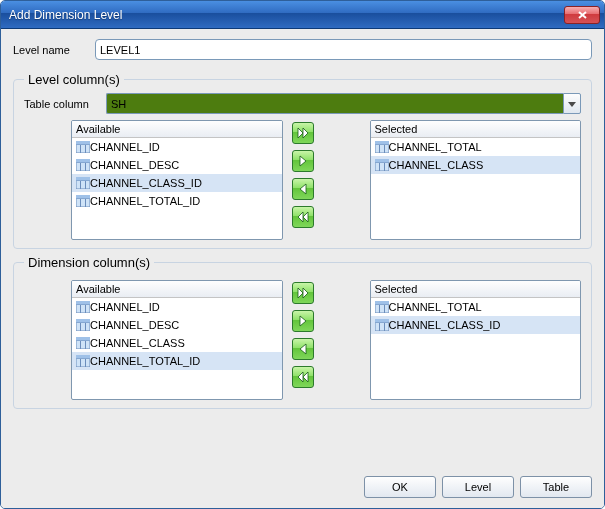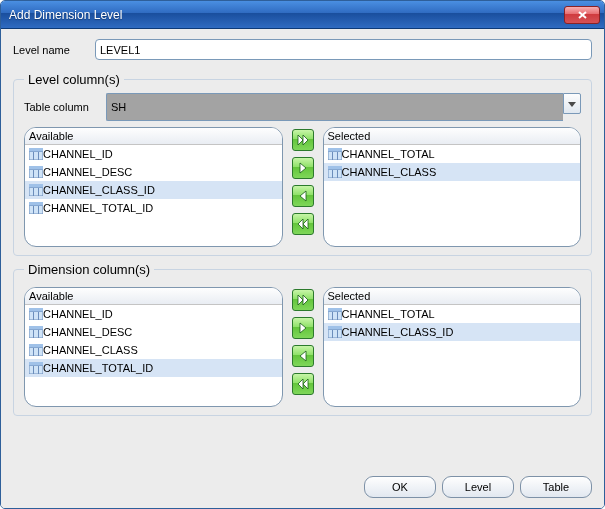--- a/index.html
+++ b/index.html
@@ -79,23 +79,23 @@
     font-family: inherit;
     font-size: 11px;
     border-radius: 4px;
   }
   .combo-wrap {
     flex: 1;
     display: flex;
   }
   .combo {
     flex: 1;
-    height: 28px;
+    height: 21px;
     border: 1px solid #7a99b8;
-    background: #a3a3a3;
+    background: #4d7c0f;
     padding: 6px 4px;
     font-family: inherit;
     font-size: 11px;
     border-radius: 2px 0 0 2px;
     border-right: 0;
   }
   .combo-btn {
     width: 18px;
     height: 21px;
     border: 1px solid #7a99b8;
@@ -125,21 +125,22 @@
     display: flex;
     gap: 8px;
     margin-top: 4px;
   }
   .listpane {
     flex: 1;
     border: 1px solid #7f97af;
     background: #fff;
     height: 120px;
     overflow: auto;
-    border-radius: 12px;
+    border-radius: 2px;
+    margin-left: 47px;
   }
   .listpane .header {
     padding: 2px 4px;
     font-size: 11px;
     color: #000;
     border-bottom: 1px solid #c4c4c4;
     background: linear-gradient(to bottom, #fefefe, #e9edf3);
     position: sticky;
     top: 0;
   }
@@ -185,21 +186,21 @@
     display: flex;
     justify-content: flex-end;
     gap: 6px;
     padding: 8px 12px 10px 12px;
     background: #ececec;
   }
   .btn {
     min-width: 72px;
     height: 22px;
     border: 1px solid #7d91a7;
-    border-radius: 9px;
+    border-radius: 3px;
     background: linear-gradient(to bottom, #fefefe, #e2e8f0);
     font-family: inherit;
     font-size: 11px;
     cursor: pointer;
     display: flex;
     align-items: center;
     justify-content: center;
     padding: 0 10px;
     margin-top: 20px;
   }

